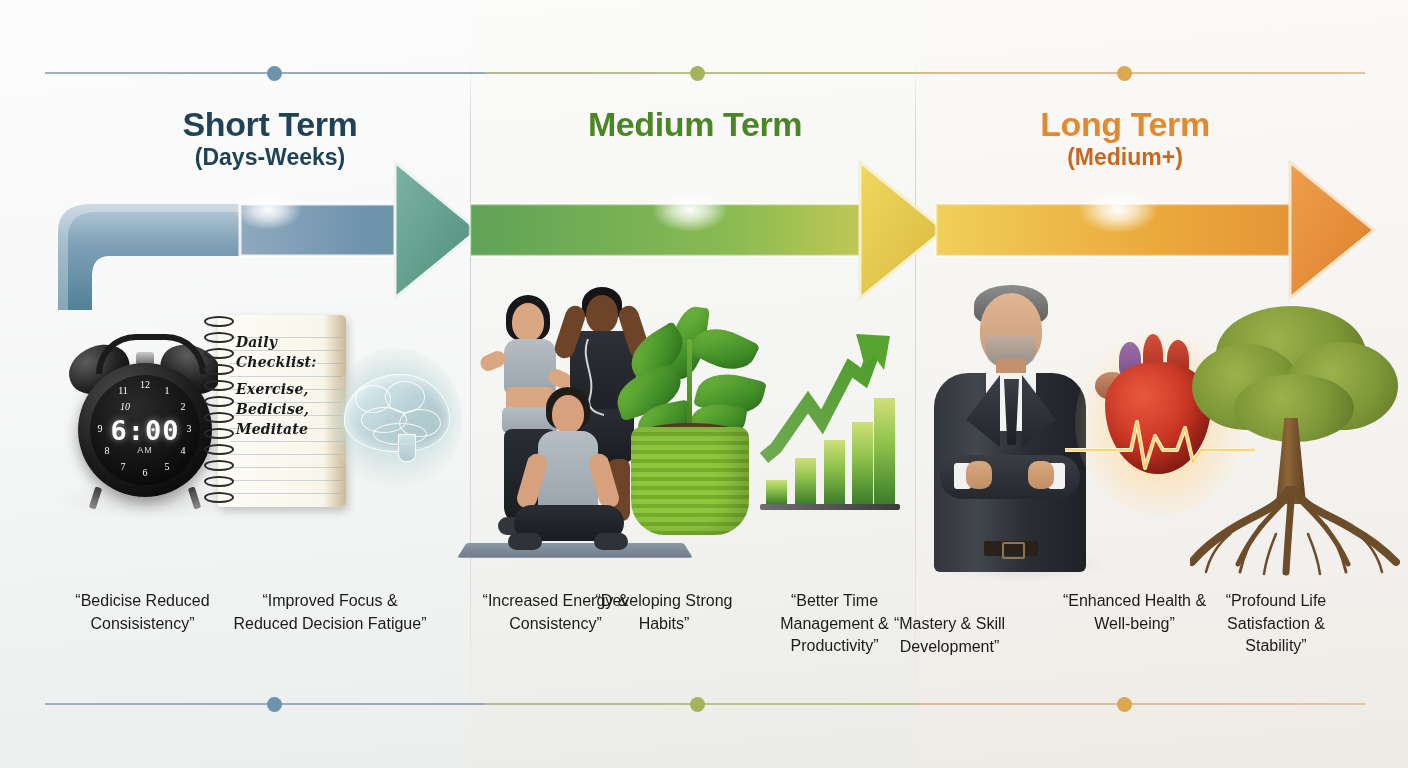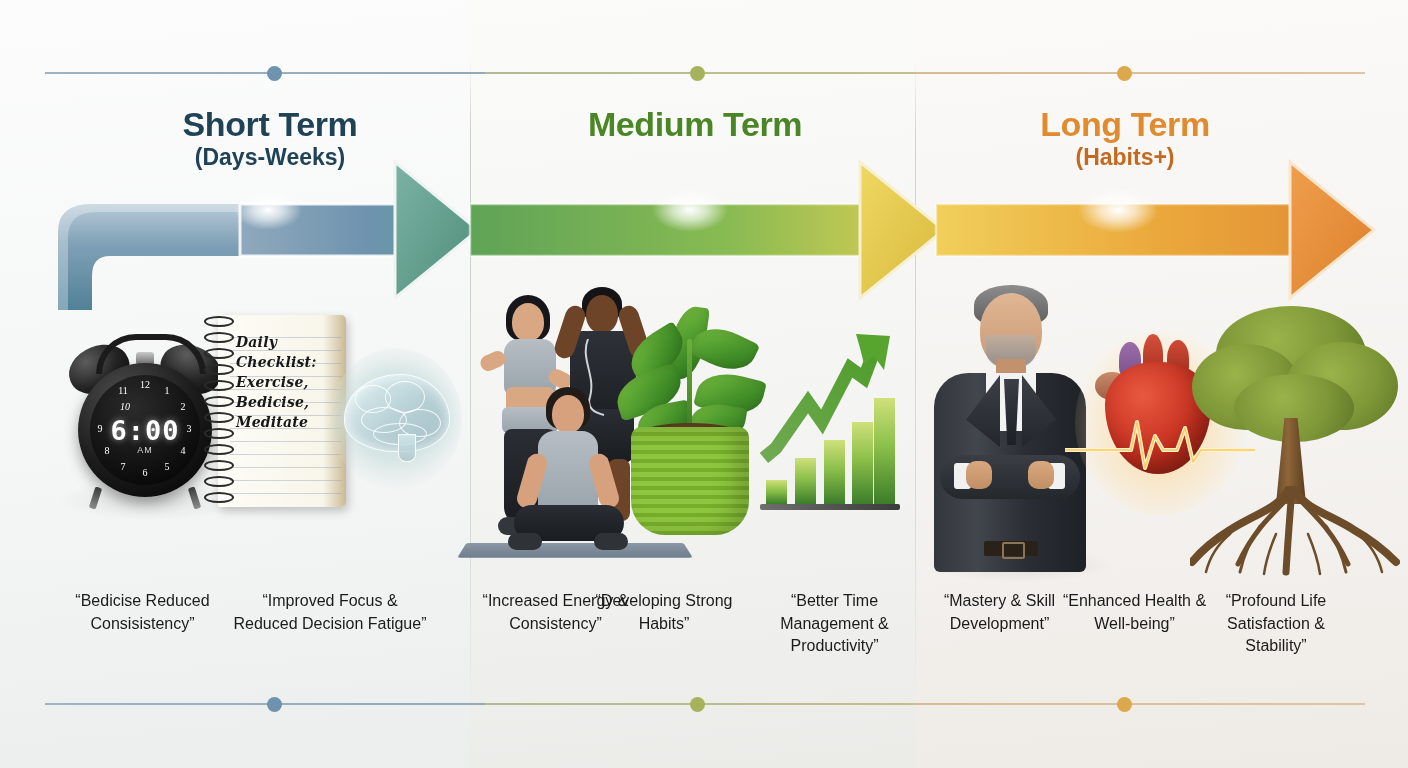--- a/index.html
+++ b/index.html
@@ -200,21 +200,21 @@
     position: absolute;
     left: 18px; right: 6px; top: 18px;
     font-family: "DejaVu Serif", serif;
     font-style: italic;
     font-size: 14px;
     font-weight: bold;
     color: #17181a;
     line-height: 1.42;
     letter-spacing: .2px;
   }
-  .notepad .ink .l2 { }
+  .notepad .ink .l2 { margin-top: 7px; }
   .spiral {
     position: absolute;
     left: 204px; top: 312px;
     width: 26px; height: 198px;
   }
   .spiral i {
     position: absolute;
     left: 0;
     width: 26px; height: 7px;
     border: 2.5px solid #2a2a2a;
@@ -469,21 +469,21 @@
     color: #1b1b1b;
     font-family: "Liberation Sans", sans-serif;
     user-select: none;
   }
   .cap-row1 { top: 590px; }
   .cap1 { left: 60px;   width: 165px; }
   .cap2 { left: 232px;  width: 196px; }
   .cap3 { left: 478px;  width: 155px; }
   .cap4 { left: 584px;  width: 160px; }
   .cap5 { left: 757px;  width: 155px; }
-  .cap6 { left: 922px;  width: 155px; }
+  .cap6 { left: 872px;  width: 155px; margin-top: 23px; }
   .cap7 { left: 1062px; width: 145px; }
   .cap8 { left: 1196px; width: 160px; }
 
   .soft-shadow {
     position: absolute;
     border-radius: 50%;
     background: radial-gradient(ellipse at center, rgba(120,120,120,.17) 0%, rgba(255,255,255,0) 72%);
   }
 </style>
 </head>
@@ -577,21 +577,21 @@
 
   <div class="heading h1">
     <span class="title">Short Term</span>
     <span class="sub">(Days-Weeks)</span>
   </div>
   <div class="heading h2">
     <span class="title">Medium Term</span>
   </div>
   <div class="heading h3">
     <span class="title">Long Term</span>
-    <span class="sub">(Habits+)</span>
+    <span class="sub">(Medium+)</span>
   </div>
 
   <div class="soft-shadow" style="left:60px;top:480px;width:180px;height:40px;"></div>
 
   <div class="clock">
     <div class="bell l"></div>
     <div class="bell r"></div>
     <div class="handle"></div>
     <div class="knob"></div>
     <div class="body">

